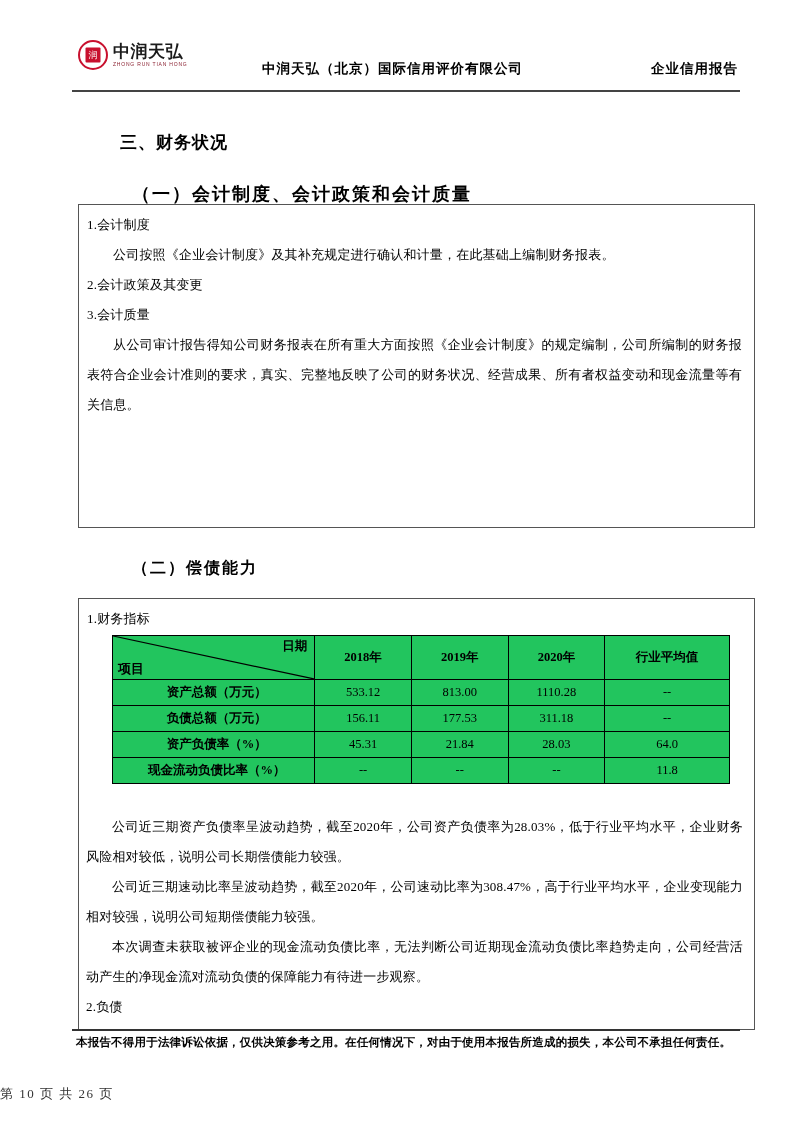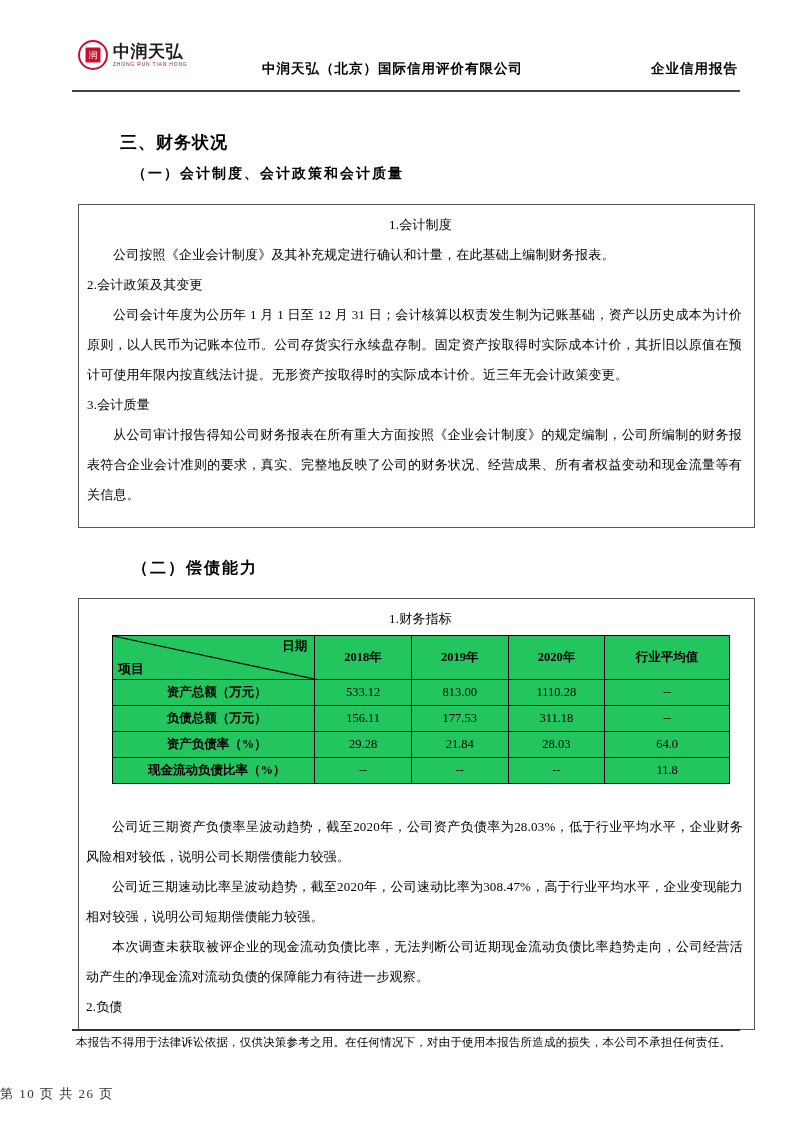--- a/index.html
+++ b/index.html
@@ -125,23 +125,23 @@
     top: 131px;
     font-family: "Liberation Sans", sans-serif;
     font-size: 17px;
     font-weight: bold;
     letter-spacing: 1px;
     color: #000;
   }
   .h2 {
     position: absolute;
     left: 132px;
-    top: 165px;
-    font-family: "Liberation Serif", serif;
-    font-size: 14px;
+    top: 182px;
+    font-family: "Liberation Serif", serif;
+    font-size: 18px;
     font-weight: bold;
     letter-spacing: 2px;
     color: #000;
   }
   .h2b {
     position: absolute;
     left: 132px;
     top: 558px;
     font-family: "Liberation Serif", serif;
     font-size: 16px;
@@ -176,21 +176,21 @@
     color: #000;
     margin: 0;
     padding: 0 12px 0 8px;
     text-align: justify;
     text-justify: inter-ideograph;
     line-height: 30px;
     text-indent: 26px;
     letter-spacing: 0.2px;
   }
   .sub-line { line-height: 30px; }
-  .pad-top-a { padding-top: 5px; text-align: center; }
+  .pad-top-a { padding-top: 5px; }
 
   
   .fin-table {
     position: absolute;
     left: 112px;
     top: 635px;
     width: 618px;
     border-collapse: collapse;
     table-layout: fixed;
     background: #22c55e;
@@ -276,21 +276,21 @@
     height: 0;
     border-top: 2px solid #333333;
   }
   .footer-note {
     position: absolute;
     left: 76px;
     top: 1033px;
     width: 664px;
     font-family: "Liberation Sans", sans-serif;
     font-size: 11.5px;
-    font-weight: normal;
+    font-weight: bold;
     line-height: 19px;
     color: #000;
     text-align: justify;
     text-justify: inter-ideograph;
     letter-spacing: 0.2px;
   }
   .footer-page {
     position: absolute;
     left: 0;
     top: 1085px;
@@ -321,21 +321,20 @@
   </div>
   <div class="header-rule"></div>
 
   <div class="h1">三、财务状况</div>
   <div class="h2">（一）会计制度、会计政策和会计质量</div>
 
   <div class="box box-a">
     <div class="sub sub-line pad-top-a">1.会计制度</div>
     <div class="para">公司按照《企业会计制度》及其补充规定进行确认和计量，在此基础上编制财务报表。</div>
     <div class="sub sub-line">2.会计政策及其变更</div>
-    <div class="para">公司会计年度为公历年 1 月 1 日至 12 月 31 日；会计核算以权责发生制为记账基础，资产以历史成本为计价原则，以人民币为记账本位币。公司存货实行永续盘存制。固定资产按取得时实际成本计价，其折旧以原值在预计可使用年限内按直线法计提。无形资产按取得时的实际成本计价。近三年无会计政策变更。</div>
     <div class="sub sub-line">3.会计质量</div>
     <div class="para">从公司审计报告得知公司财务报表在所有重大方面按照《企业会计制度》的规定编制，公司所编制的财务报表符合企业会计准则的要求，真实、完整地反映了公司的财务状况、经营成果、所有者权益变动和现金流量等有关信息。</div>
   </div>
 
   <div class="h2b">（二）偿债能力</div>
 
   <div class="box box-b">
     <div class="sub sub-line pad-top-a">1.财务指标</div>
   </div>
 
@@ -365,21 +364,21 @@
       </tr>
       <tr>
         <td class="row-label">负债总额（万元）</td>
         <td class="cell-val">156.11</td>
         <td class="cell-val">177.53</td>
         <td class="cell-val">311.18</td>
         <td class="cell-val">--</td>
       </tr>
       <tr>
         <td class="row-label">资产负债率（%）</td>
-        <td class="cell-val">29.28</td>
+        <td class="cell-val">45.31</td>
         <td class="cell-val">21.84</td>
         <td class="cell-val">28.03</td>
         <td class="cell-val">64.0</td>
       </tr>
       <tr>
         <td class="row-label">现金流动负债比率（%）</td>
         <td class="cell-val">--</td>
         <td class="cell-val">--</td>
         <td class="cell-val">--</td>
         <td class="cell-val">11.8</td>

